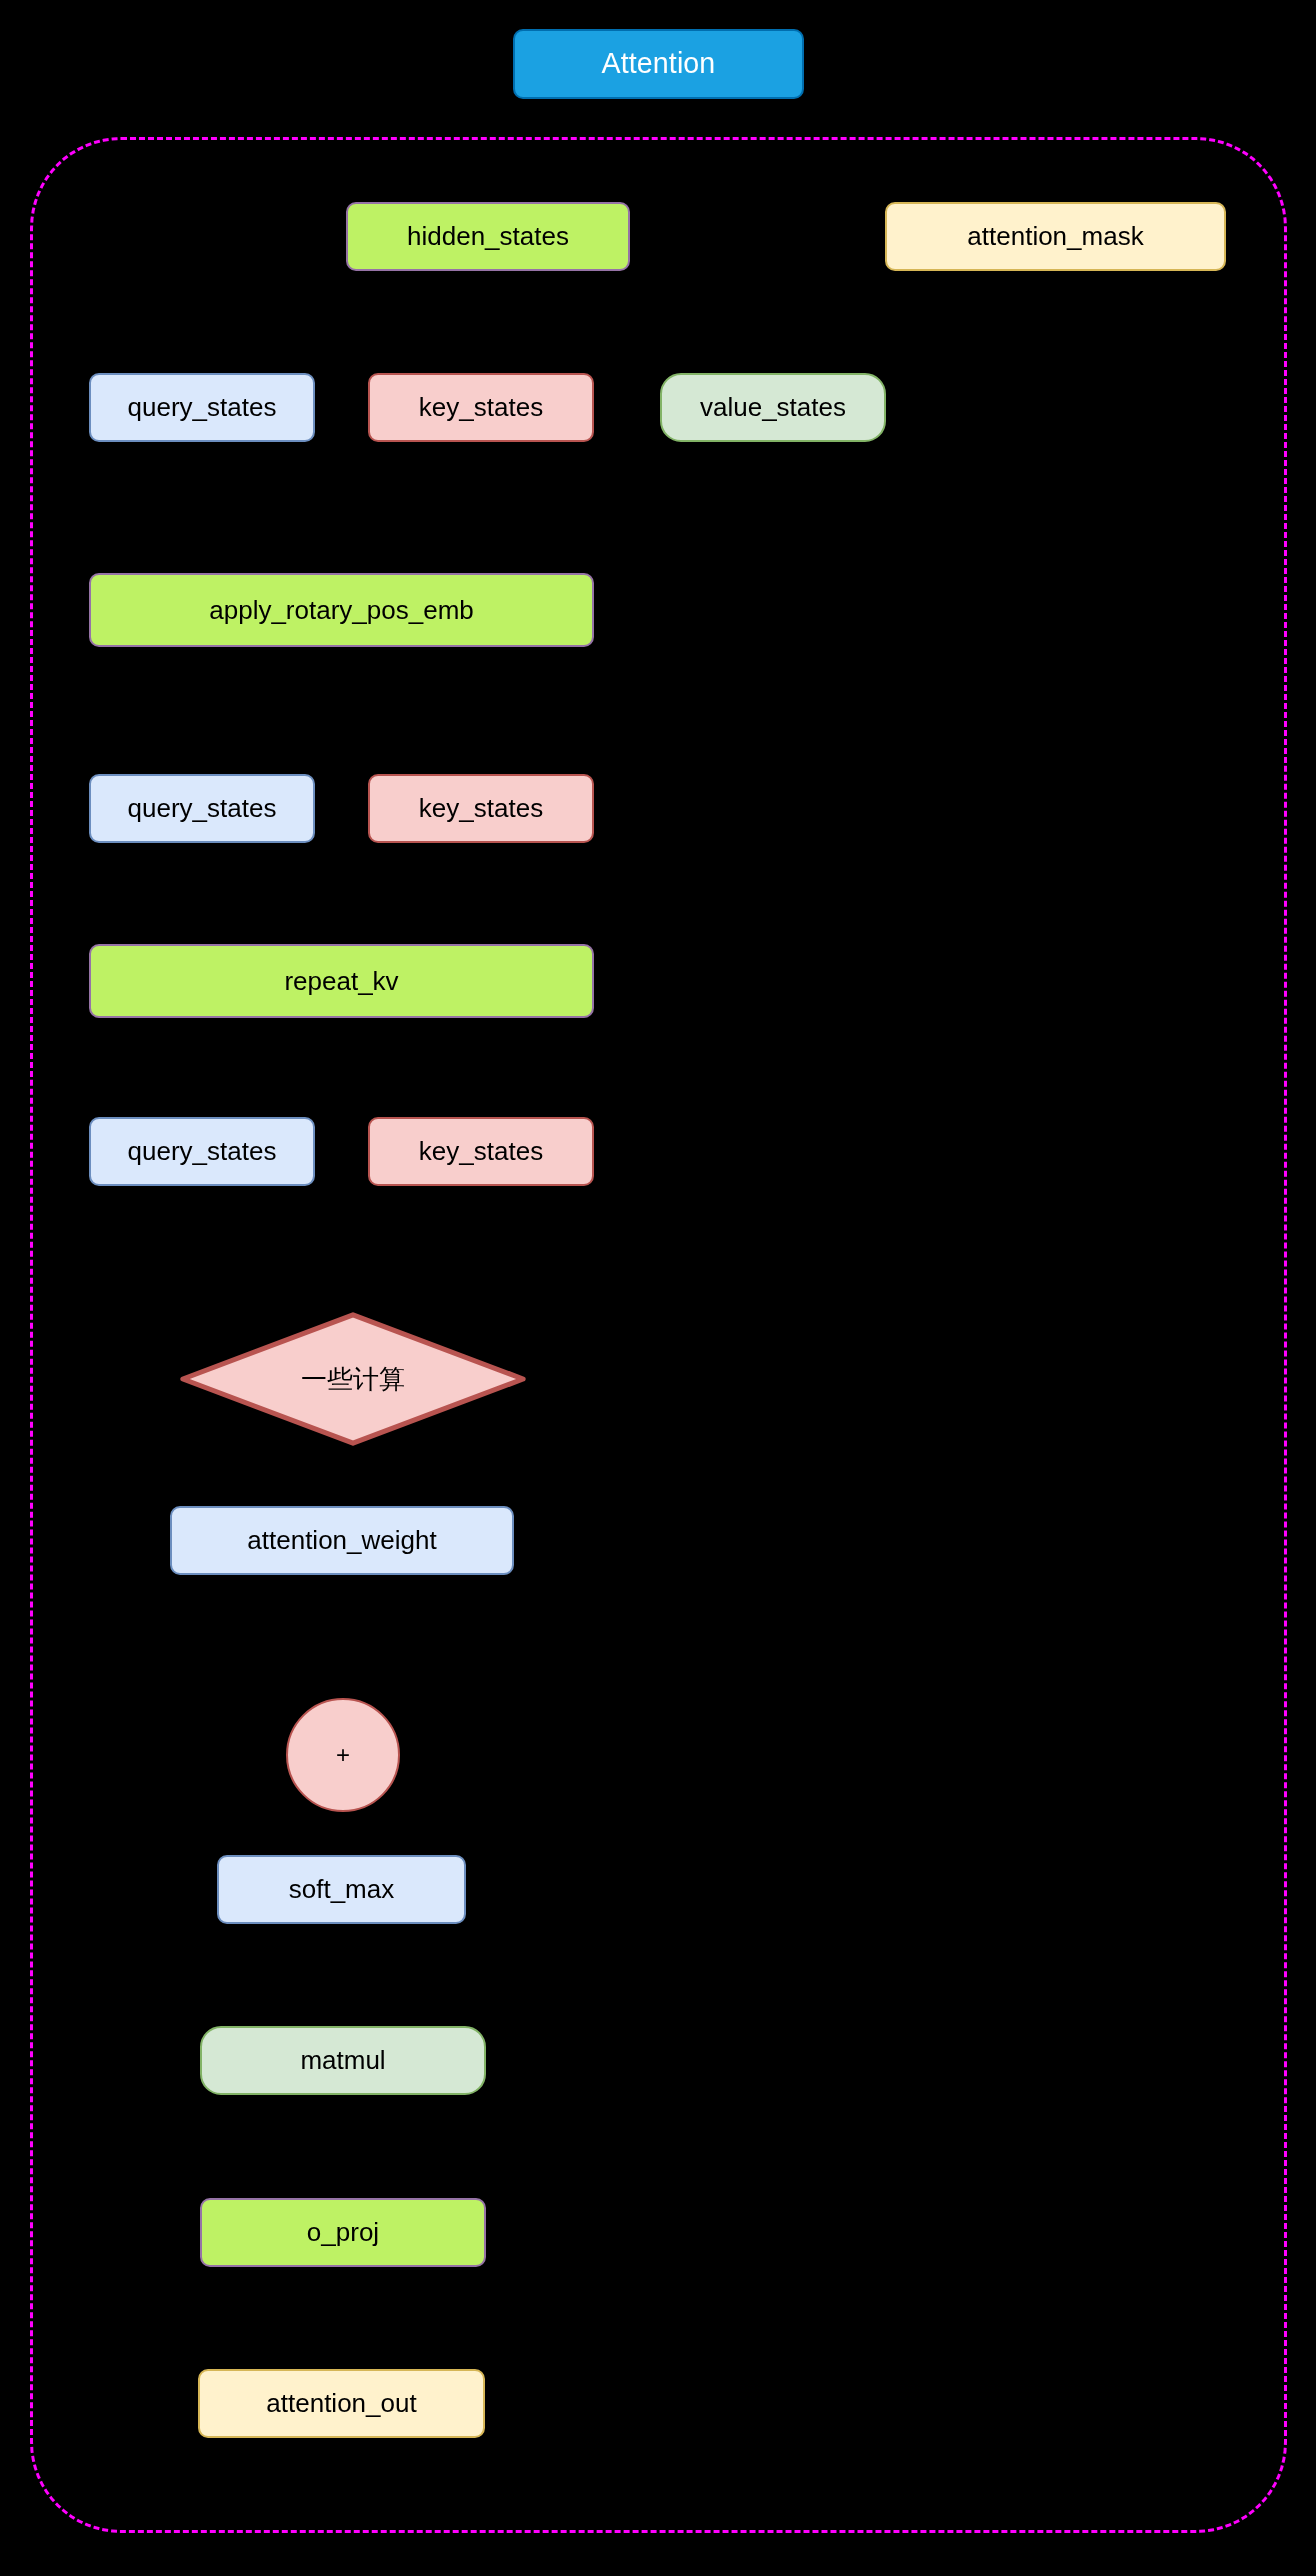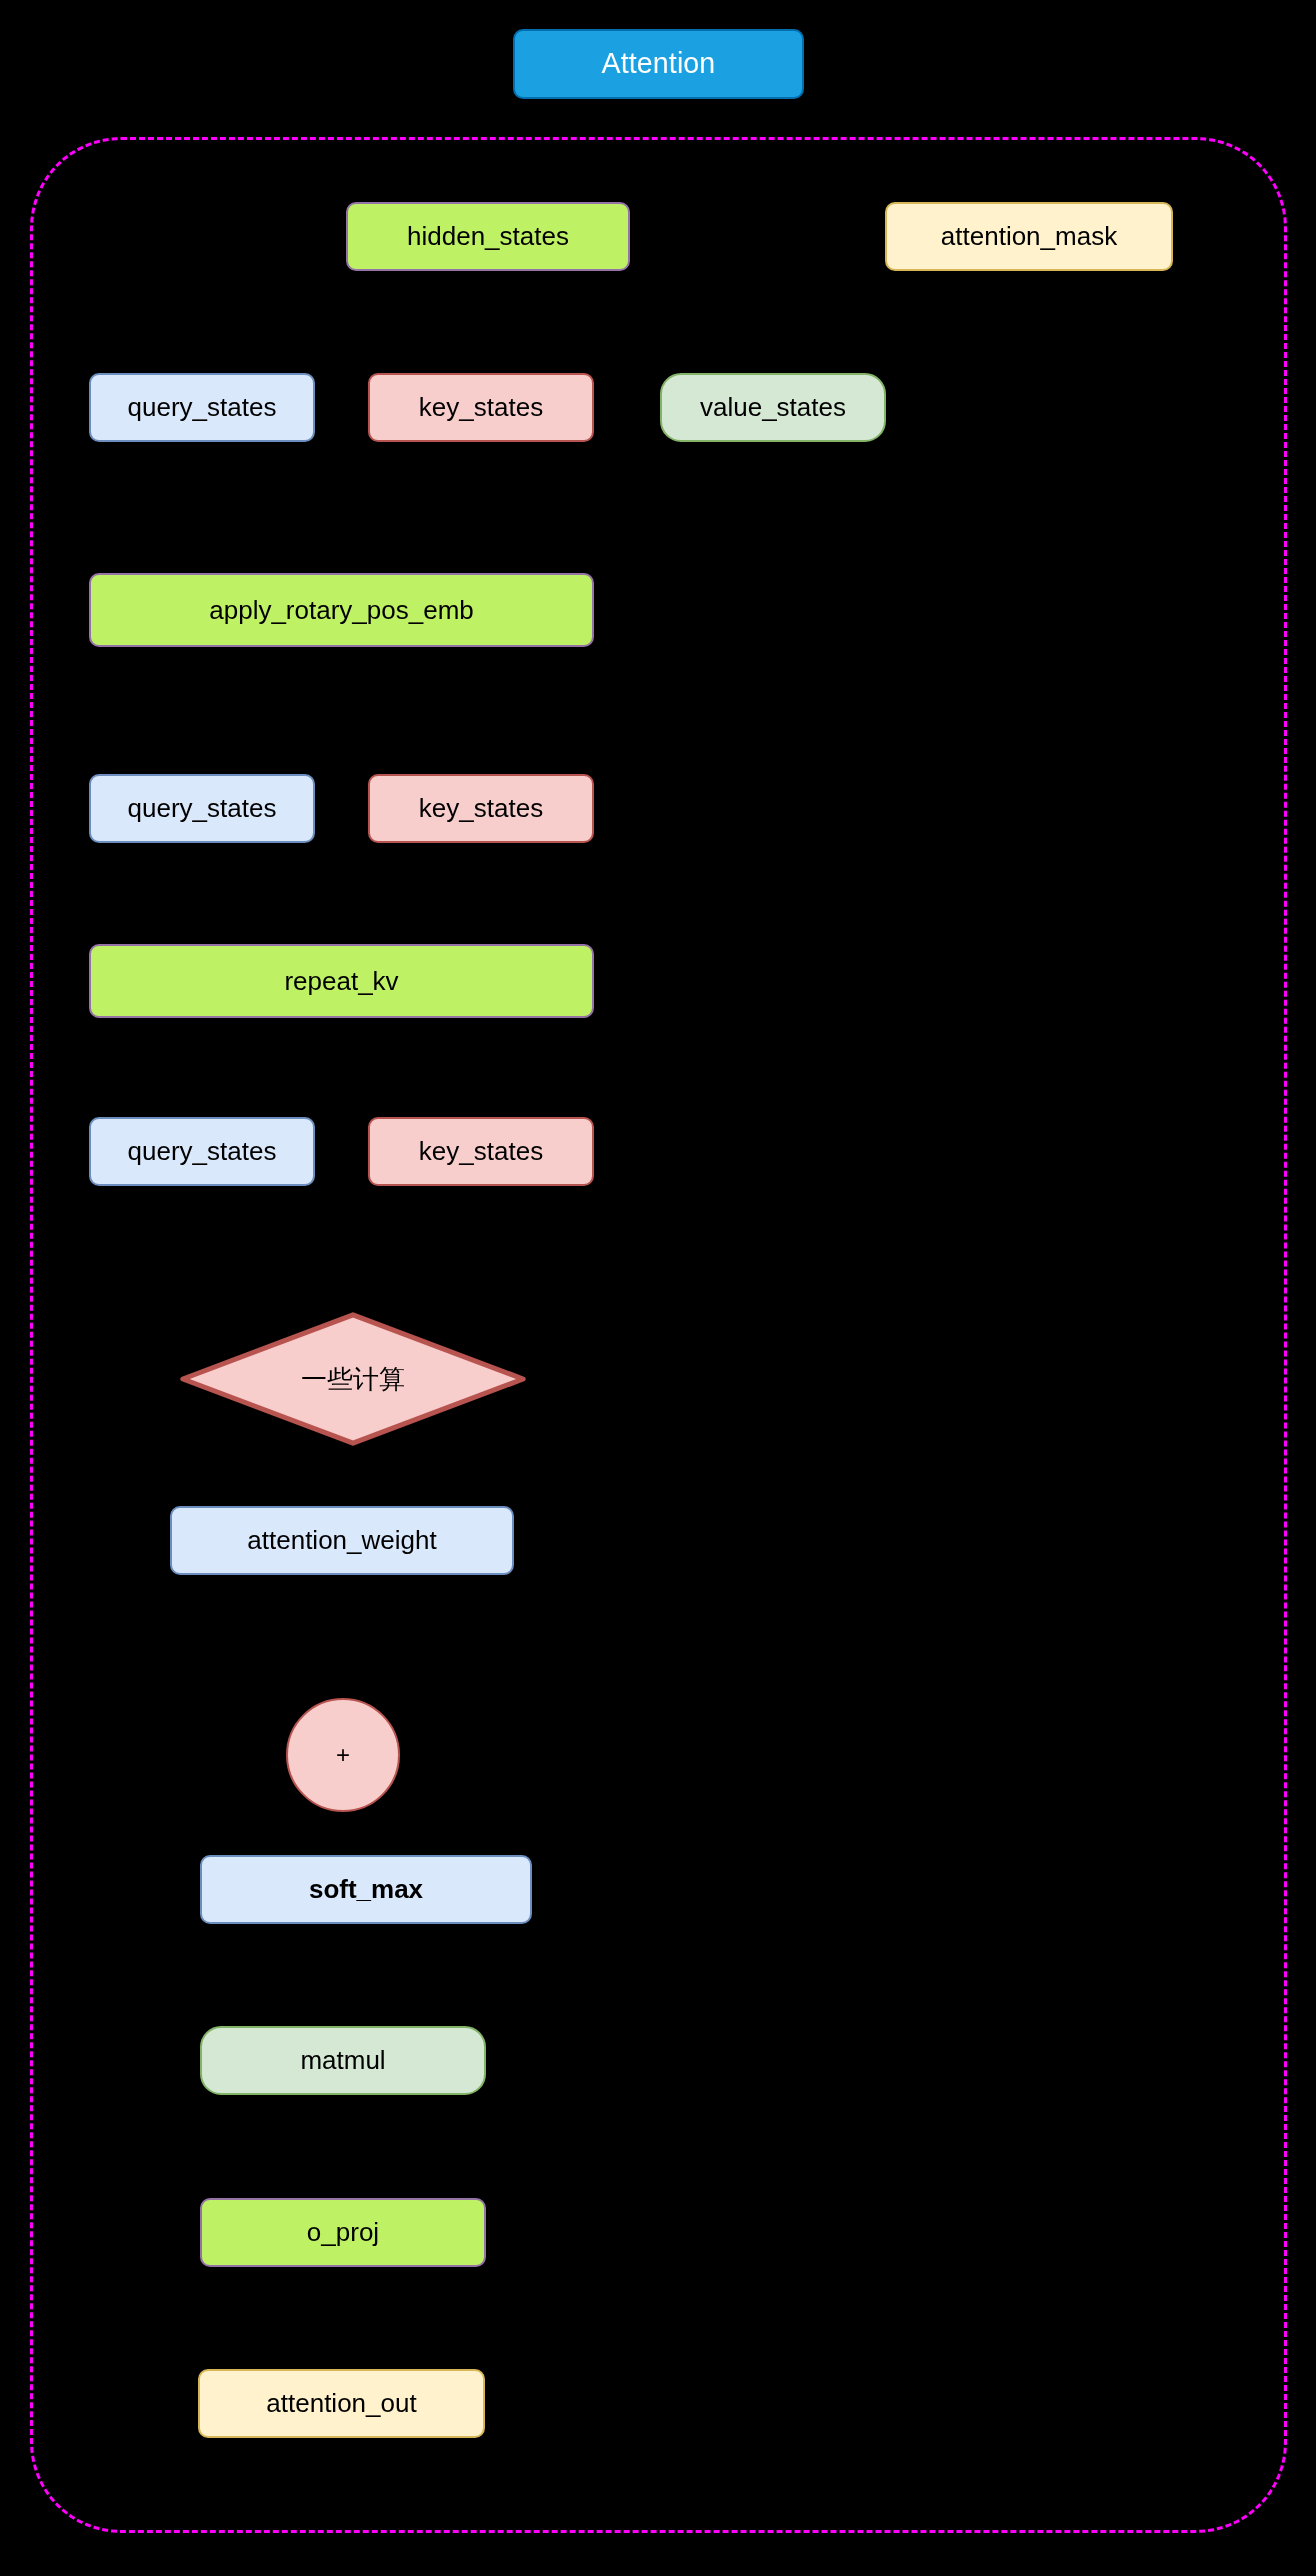--- a/index.html
+++ b/index.html
@@ -126,21 +126,21 @@
 <body>
 
 <div id="canvas">
 
   <div class="title-pill">Attention</div>
 
   <div class="subgraph"></div>
 
   <div class="node n-purple" style="left:346px; top:202px; width:284px; height:69px;">hidden_states</div>
 
-  <div class="node n-yellow" style="left:885px; top:202px; width:288px; height:69px;">attention_mask</div>
+  <div class="node n-yellow" style="left:885px; top:202px; width:341px; height:69px;">attention_mask</div>
 
   <div class="node n-blue" style="left:89px; top:373px; width:226px; height:69px;">query_states</div>
 
   <div class="node n-red" style="left:368px; top:373px; width:226px; height:69px;">key_states</div>
 
   <div class="node n-green" style="left:660px; top:373px; width:226px; height:69px;">value_states</div>
 
   <div class="node n-purple" style="left:89px; top:573px; width:505px; height:74px;">apply_rotary_pos_emb</div>
 
   <div class="node n-blue" style="left:89px; top:774px; width:226px; height:69px;">query_states</div>
@@ -157,21 +157,21 @@
     <svg viewBox="0 0 484 188" preserveAspectRatio="none">
       <polygon points="242,4 480,94 242,184 4,94" fill="#f8cecc" stroke="#b85450" stroke-width="7" stroke-linejoin="round"></polygon>
     </svg>
     <div class="diamond-label">一些计算</div>
   </div>
 
   <div class="node n-blue" style="left:170px; top:1506px; width:344px; height:69px;">attention_weight</div>
 
   <div class="circle-node">+</div>
 
-  <div class="node n-blue" style="left:200px; top:1855px; width:332px; height:69px;font-weight:bold;">soft_max</div>
+  <div class="node n-blue" style="left:217px; top:1855px; width:249px; height:69px;">soft_max</div>
 
   <div class="node n-green" style="left:200px; top:2026px; width:286px; height:69px;">matmul</div>
 
   <div class="node n-purple" style="left:200px; top:2198px; width:286px; height:69px;">o_proj</div>
 
   <div class="node n-yellow" style="left:198px; top:2369px; width:287px; height:69px;">attention_out</div>
 
 </div>
 
 

